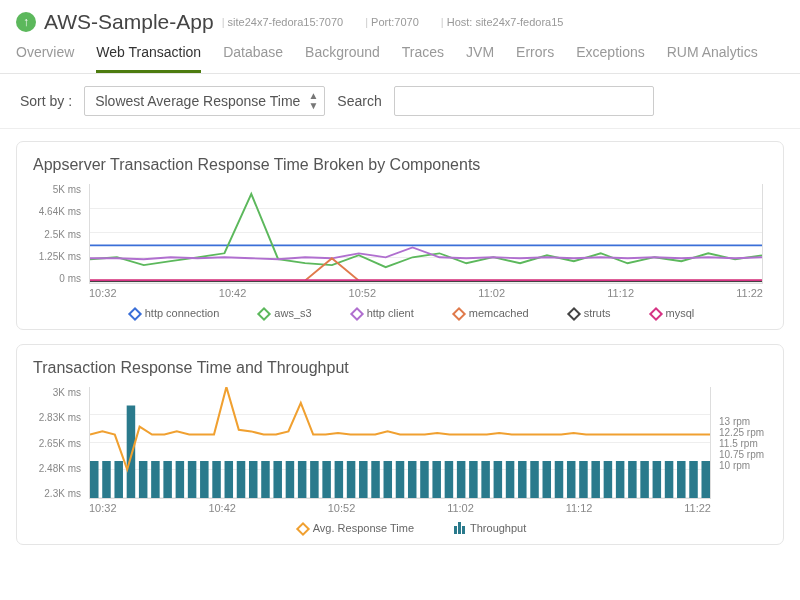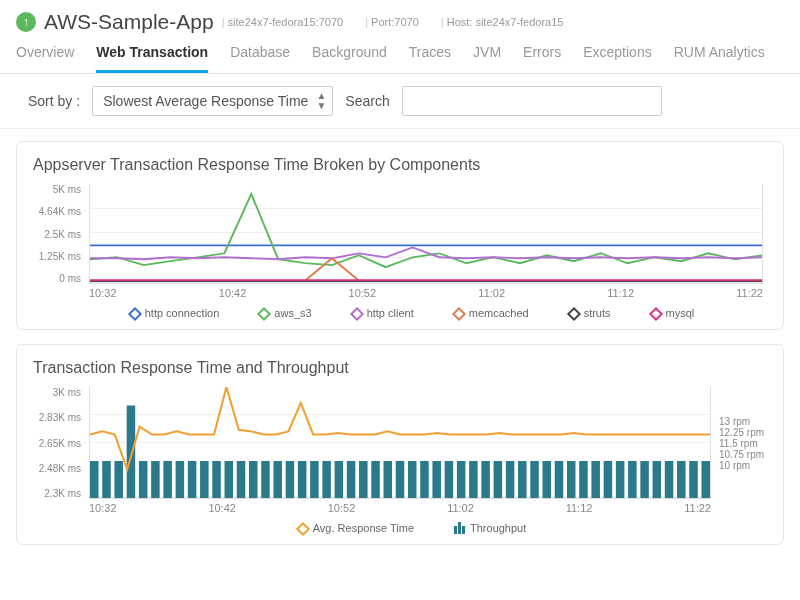--- a/index.html
+++ b/index.html
@@ -48,28 +48,28 @@
     border-bottom: 1px solid #e5e5e5;
     font-size: 14px;
   }
   .tab {
     color: #999;
     padding-bottom: 10px;
     cursor: pointer;
   }
   .tab.active {
     color: #333;
-    font-weight: 700;
-    border-bottom: 3px solid #0ea5e9;
+    font-weight: 400;
+    border-bottom: 3px solid #4d7c0f;
   }
   .toolbar {
     display: flex;
     align-items: center;
     gap: 12px;
-    padding: 12px 28px;
+    padding: 12px 20px;
     border-bottom: 1px solid #eee;
   }
   .toolbar label { color: #555; font-size: 14px; }
   .select {
     border: 1px solid #ccc;
     border-radius: 2px;
     padding: 6px 24px 6px 10px;
     font-size: 14px;
     color: #555;
     position: relative;

